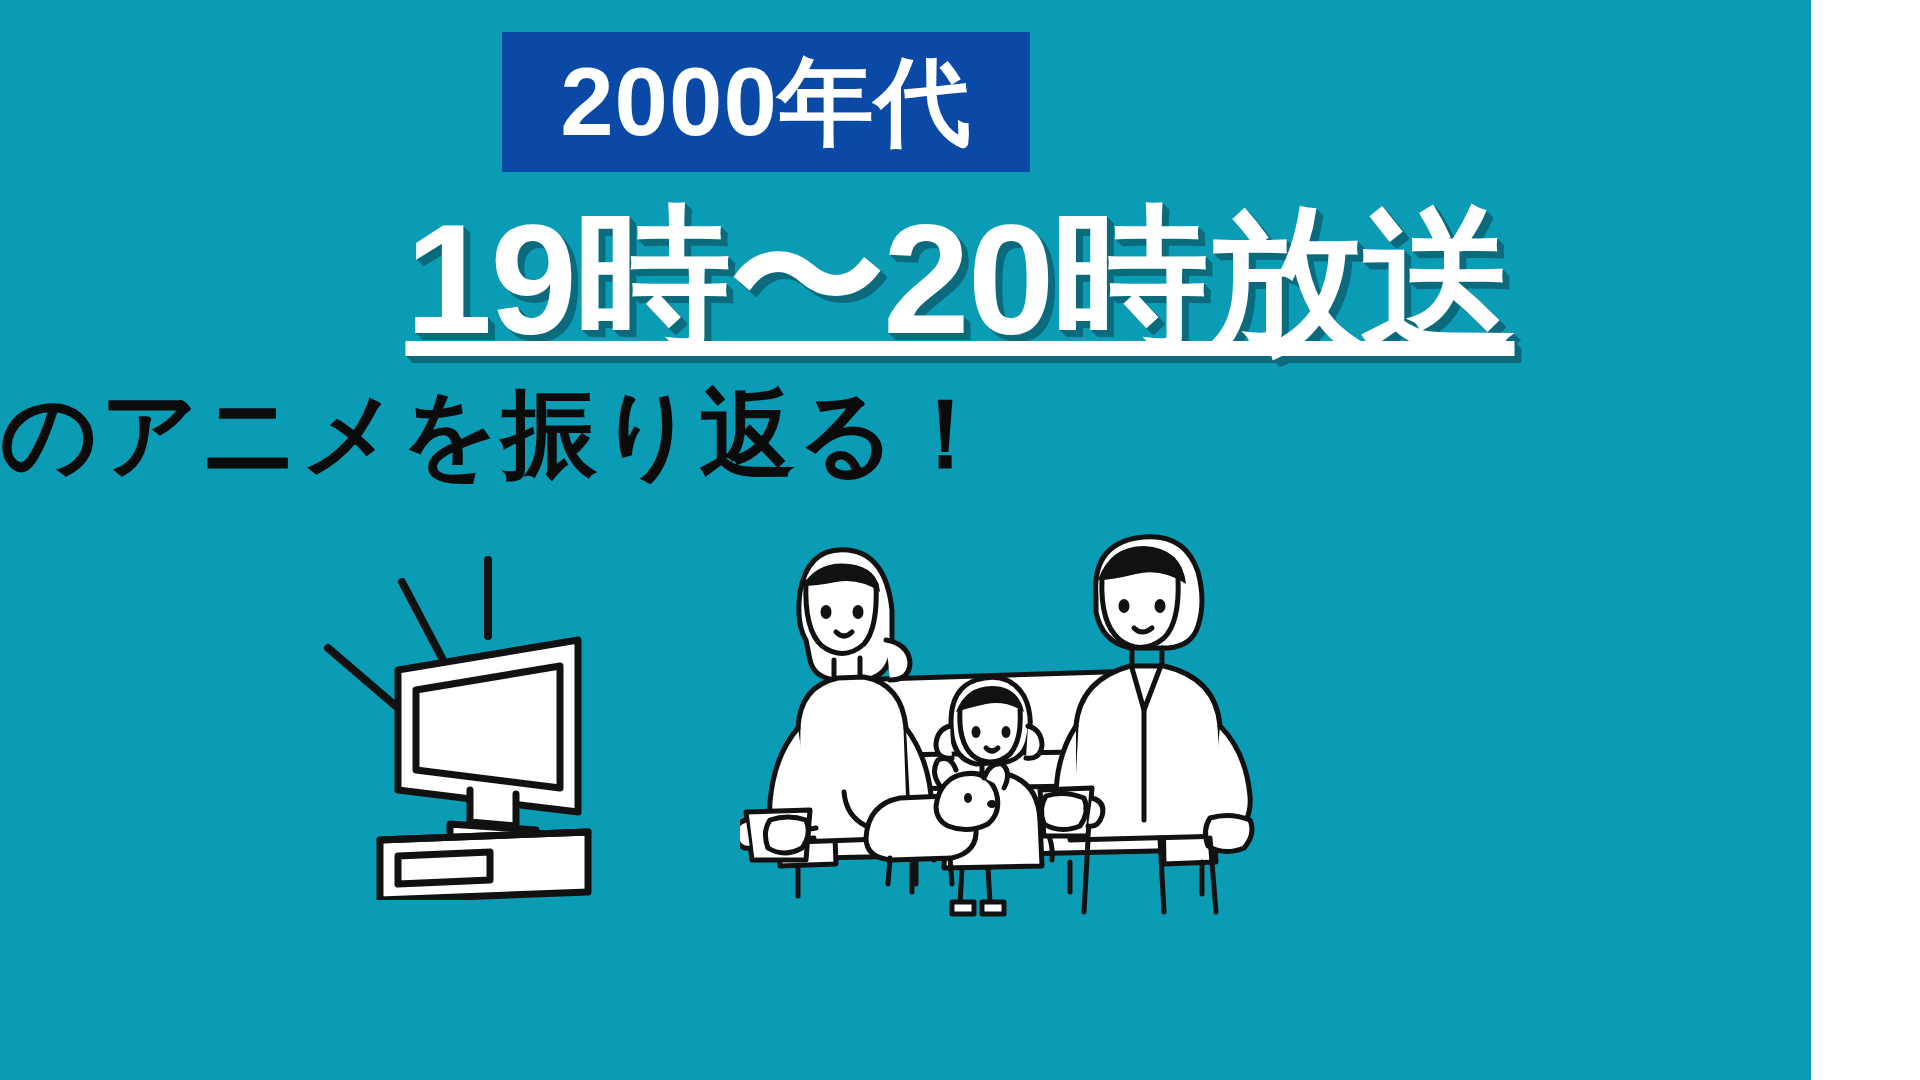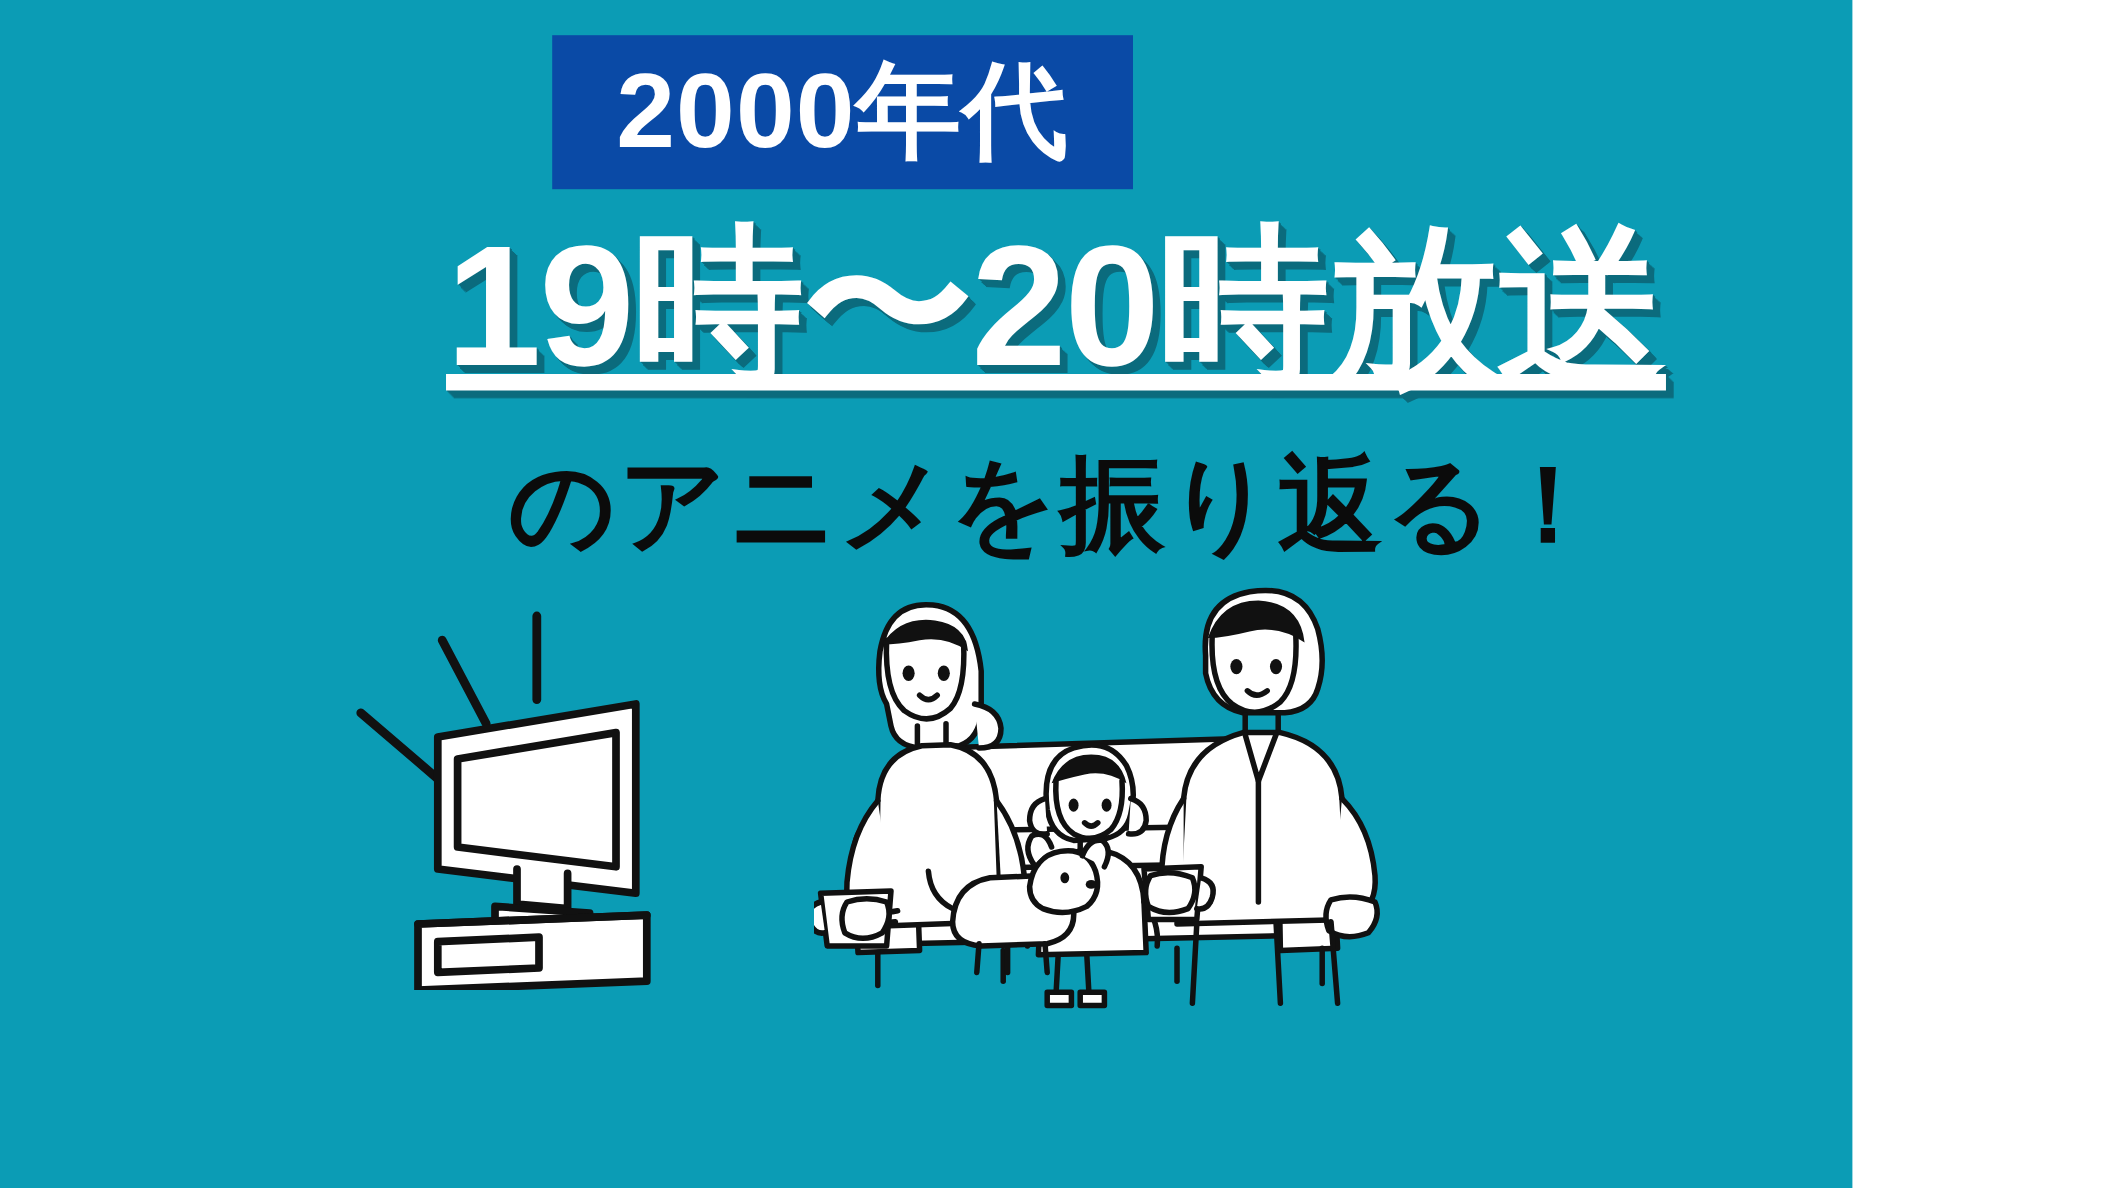--- a/index.html
+++ b/index.html
@@ -3,21 +3,21 @@
 <meta charset="utf-8">
 <title>2000年代 19時〜20時放送</title>
 <style>
   html, body {
     margin: 0;
     padding: 0;
     background: #ffffff;
   }
   #stage {
     position: relative;
-    width: 1684px;
+    width: 1811px;
     height: 1080px;
     overflow: hidden;
     background: #0b9cb5;
     font-family: "Liberation Sans", "DejaVu Sans", sans-serif;
   }
 
   
   .badge {
     position: absolute;
     left: 502px;
@@ -62,23 +62,23 @@
       3px 3px 0 #0b6b7d,
       2px 2px 0 #0b6b7d,
       1px 1px 0 #0b6b7d;
     text-decoration: underline;
   }
 
   
   .subhead {
     position: absolute;
     left: 0;
-    top: 410px;
+    top: 384px;
     width: 1920px;
-    text-align: center;
+    text-align: left;
   }
   .subhead-text {
     display: inline-block;
     color: #0b0b0b;
     font-size: 96px;
     font-weight: 700;
     line-height: 1.05;
     letter-spacing: 2px;
     white-space: nowrap;
   }

